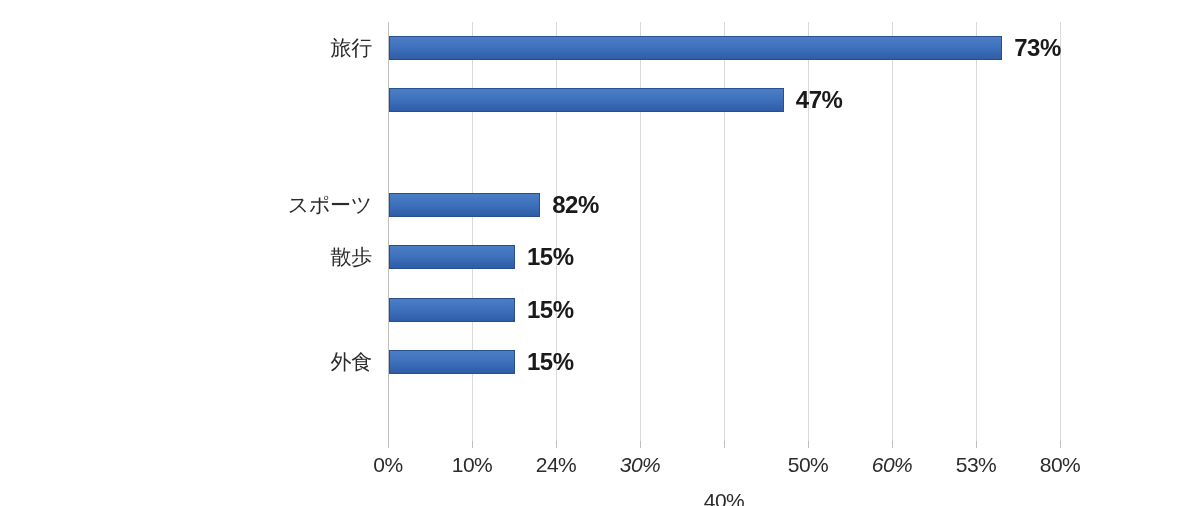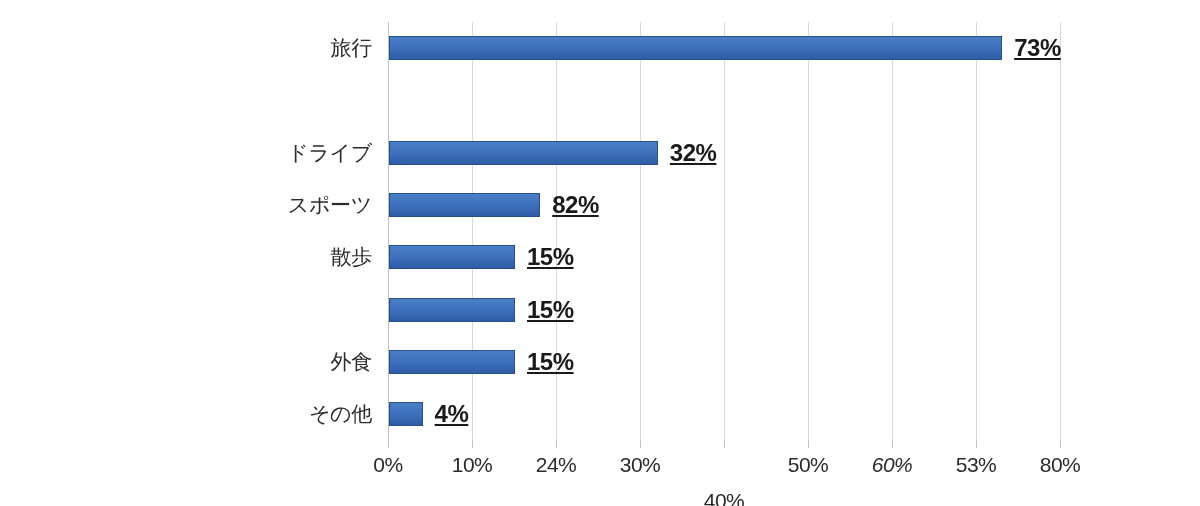--- a/index.html
+++ b/index.html
@@ -100,21 +100,20 @@
     box-sizing: border-box;
   }
 
   .bar-value {
     margin-left: 12px;
     font-size: 24px;
     font-weight: bold;
     color: #1a1a1a;
     white-space: nowrap;
     letter-spacing: -0.5px;
-    text-decoration: underline;
   }
 
   
   .axis-labels {
     position: absolute;
     left: 0;
     top: 452px;
     width: 1200px;
     height: 34px;
   }
@@ -162,29 +161,26 @@
 
     <div class="row" style="top:0px;">
       <div class="cat-label">旅行</div>
       <div class="bar-wrap">
         <div class="bar" style="width:613.2px;"></div>
         <div class="bar-value">73%</div>
       </div>
     </div>
 
     <div class="row" style="top:52.3px;">
-    </div>
-
-    <div class="row" style="top:104.6px;">
-      <div class="cat-label">ドライブ</div>
-      <div class="bar-wrap">
-        <div class="bar" style="width:268.8px;"></div>
-        <div class="bar-value">32%</div>
-      </div>
-    </div>
+      <div class="bar-wrap">
+        <div class="bar" style="width:394.8px;"></div>
+        <div class="bar-value">47%</div>
+      </div>
+    </div>
+
 
     <div class="row" style="top:156.9px;">
       <div class="cat-label">スポーツ</div>
       <div class="bar-wrap">
         <div class="bar" style="width:151.2px;"></div>
         <div class="bar-value">82%</div>
       </div>
     </div>
 
     <div class="row" style="top:209.2px;">
@@ -203,35 +199,28 @@
     </div>
 
     <div class="row" style="top:313.8px;">
       <div class="cat-label">外食</div>
       <div class="bar-wrap">
         <div class="bar" style="width:126px;"></div>
         <div class="bar-value">15%</div>
       </div>
     </div>
 
-    <div class="row" style="top:366.1px;">
-      <div class="cat-label">その他</div>
-      <div class="bar-wrap">
-        <div class="bar" style="width:33.6px;"></div>
-        <div class="bar-value">4%</div>
-      </div>
-    </div>
 
   </div>
 
   <div class="axis-labels">
     <div class="axis-tick-label" style="left:388px;">0%</div>
     <div class="axis-tick-label" style="left:472px;">10%</div>
     <div class="axis-tick-label" style="left:556px;">24%</div>
-    <div class="axis-tick-label" style="left:640px;">30%</div>
+    <div class="axis-tick-label" style="left:640px;font-style:italic;">30%</div>
     <div class="axis-tick-label" style="left:724px;margin-top:36px;">40%</div>
     <div class="axis-tick-label" style="left:808px;">50%</div>
     <div class="axis-tick-label" style="left:892px;font-style:italic;">60%</div>
     <div class="axis-tick-label" style="left:976px;">53%</div>
     <div class="axis-tick-label" style="left:1060px;">80%</div>
   </div>
 
 </div>
 
 </body></html>

